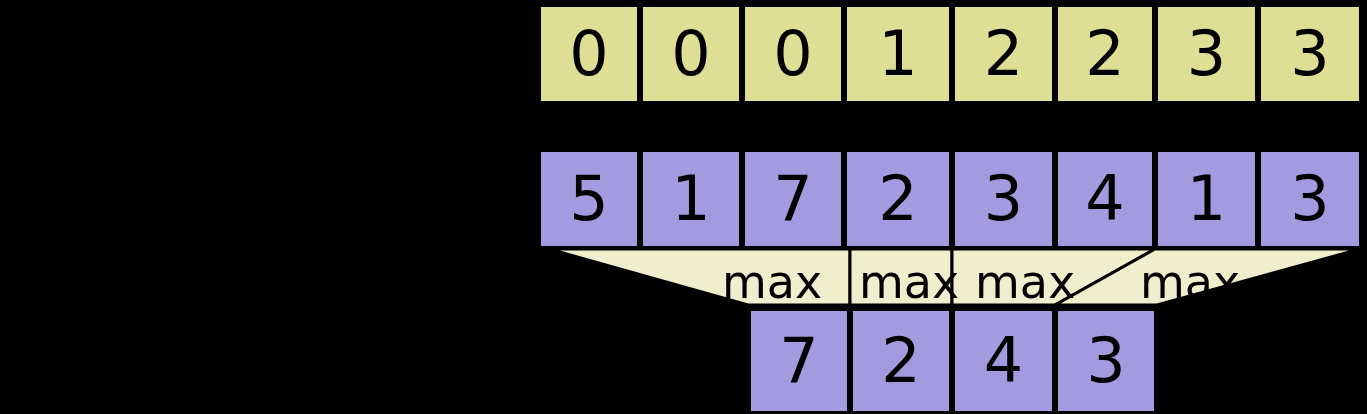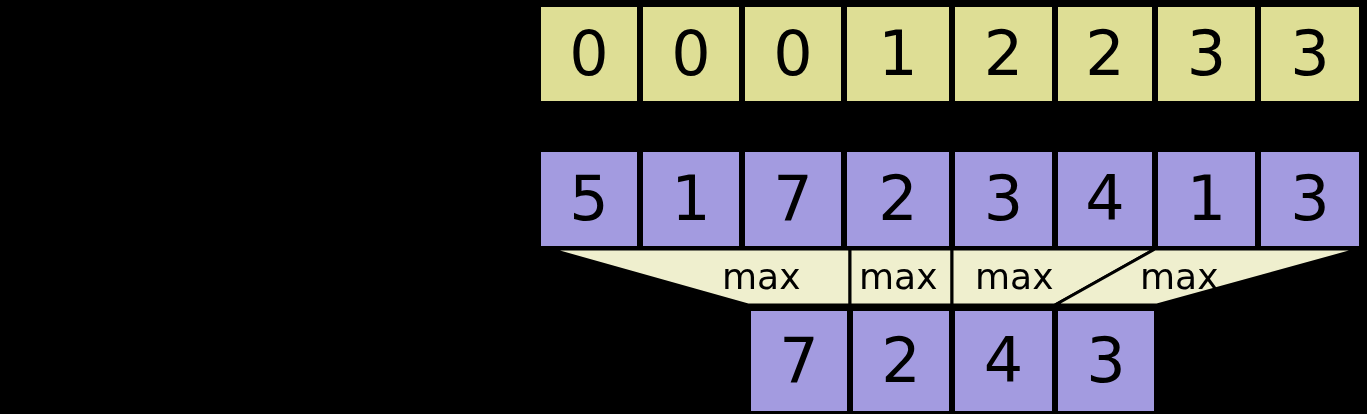--- a/index.html
+++ b/index.html
@@ -33,21 +33,21 @@
   .svg-layer {
     position: absolute;
     left: 0;
     top: 0;
     width: 1367px;
     height: 414px;
     pointer-events: none;
   }
   .max-label {
     position: absolute;
-    font-size: 36px;
+    font-size: 46px;
     color: #000000;
     line-height: 1;
     white-space: nowrap;
   }
 </style>
 </head>
 <body>
 
 <div id="stage">
 

